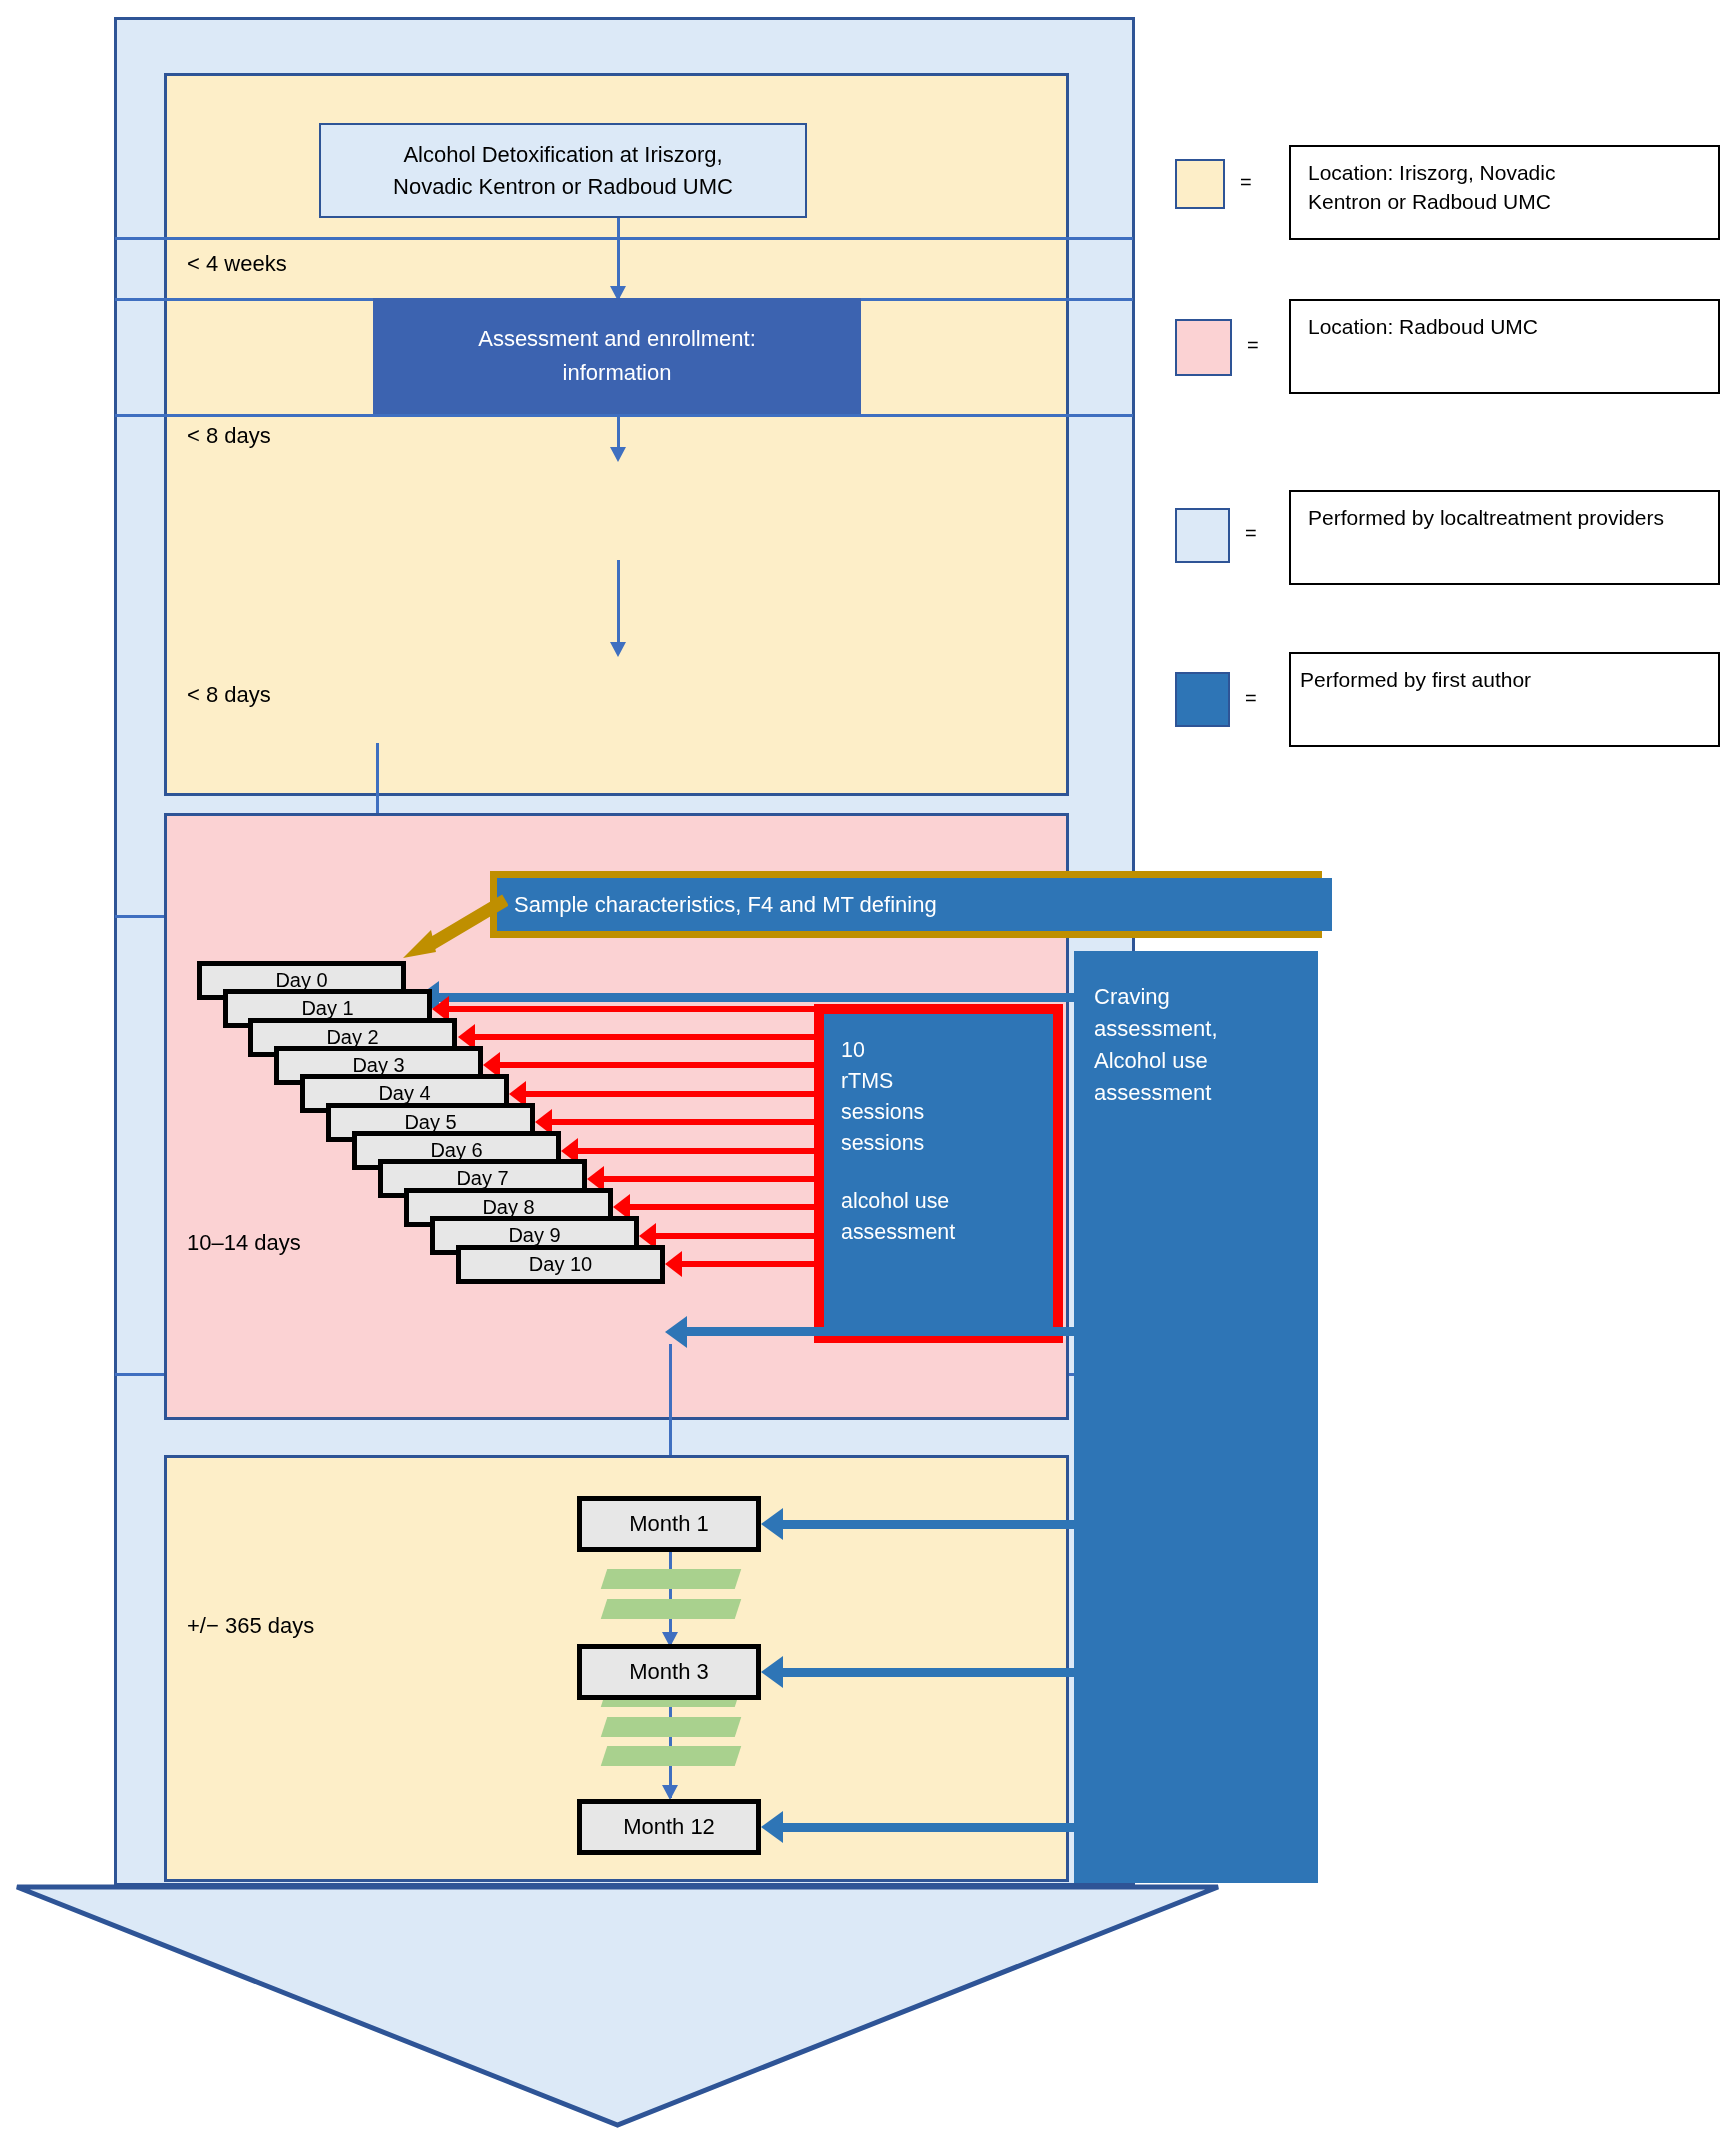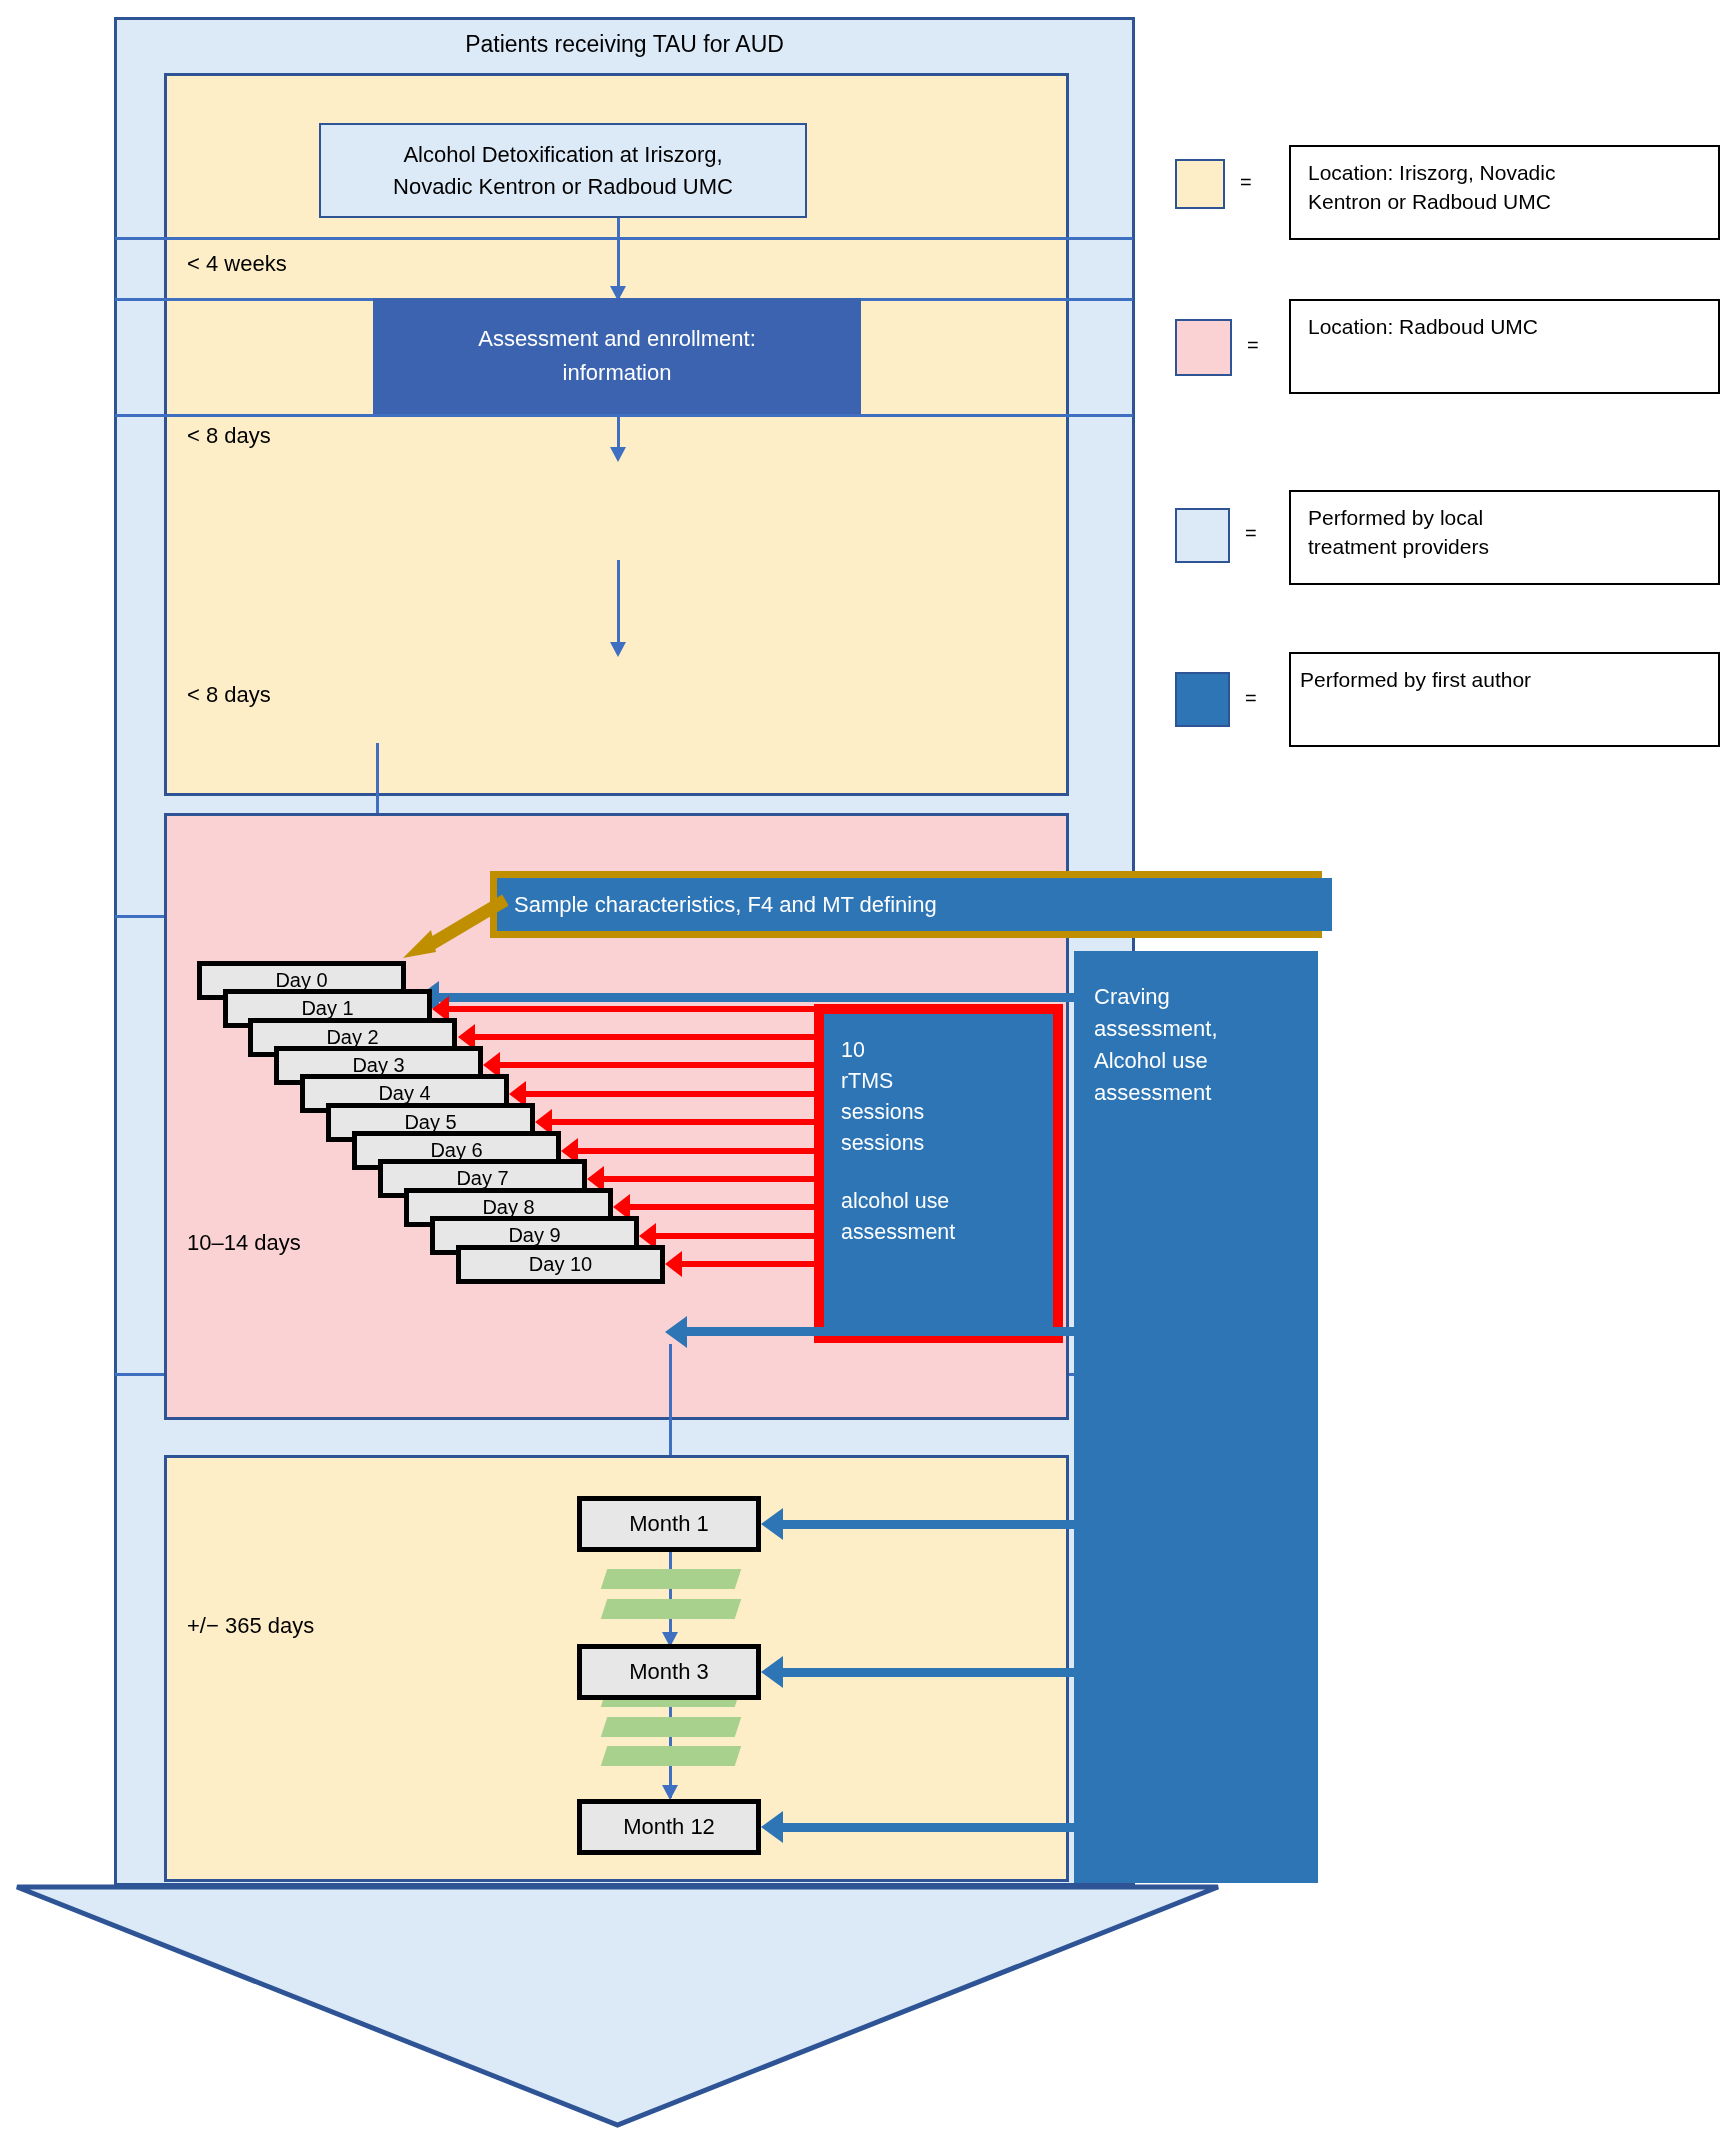--- a/index.html
+++ b/index.html
@@ -87,21 +87,20 @@
 <div id="stage">
 
   <div class="abs funnel-body" style="left:114px;top:17.4px;width:1021px;height:1869px;"></div>
 
   <div class="abs" style="left:15px;top:1884px;width:1205px;height:244px;">
     <svg width="1205" height="244" viewBox="0 0 2420 490">
       <polygon points="4,6 2416,6 1210,484" fill="#dce9f7" stroke="#2e5496" stroke-width="10"></polygon>
     </svg>
   </div>
 
-  <div class="abs tlabel" style="left:114px;top:31px;width:1021px;text-align:center;font-size:23px;">Patients receiving TAU for AUD</div>
 
   <div class="abs panel-yellow" style="left:164px;top:73px;width:905px;height:723px;"></div>
 
   <div class="abs band-line" style="left:115px;top:237px;width:1018px;"></div>
   <div class="abs band-line" style="left:115px;top:298px;width:1018px;"></div>
   <div class="abs band-line" style="left:115px;top:414px;width:1018px;"></div>
   <div class="abs band-line" style="left:115px;top:915px;width:1018px;"></div>
   <div class="abs band-line" style="left:115px;top:1373px;width:1018px;"></div>
 
   <div class="abs box-lightblue" style="left:319px;top:123px;width:488px;height:95px;font-size:22px;flex-direction:column;">
@@ -284,21 +283,21 @@
         <span>Kentron or Radboud UMC</span>
       </div>
       <div class="abs legend-sw" style="left: 1175px; top: 319px; width: 57px; height: 57px; background: rgb(251, 210, 211);"></div>
       <div class="abs legend-eq" style="left: 1247px; top: 334px;">=</div>
       <div class="abs legend-box" style="left: 1289px; top: 299px; width: 431px; height: 95px; font-size: 21px; flex-direction: column; padding: 11px 0px 0px 17px;">
         <span>Location: Radboud UMC</span>
         <span></span>
       </div>
       <div class="abs legend-sw" style="left: 1175px; top: 508px; width: 55px; height: 55px; background: rgb(220, 233, 247);"></div>
       <div class="abs legend-eq" style="left: 1245px; top: 522px;">=</div>
-      <div class="abs legend-box" style="left: 1289px; top: 490px; width: 431px; height: 95px; font-size: 21px; flex-direction: column; padding: 11px 0px 0px 17px;">
+      <div class="abs legend-box" style="left: 1289px; top: 490px; width: 431px; height: 95px; font-size: 21px; flex-direction: row; padding: 11px 0px 0px 17px;">
         <span>Performed by local</span>
         <span>treatment providers</span>
       </div>
       <div class="abs legend-sw" style="left: 1175px; top: 672px; width: 55px; height: 55px; background: rgb(46, 117, 182);"></div>
       <div class="abs legend-eq" style="left: 1245px; top: 687px;">=</div>
       <div class="abs legend-box" style="left: 1289px; top: 652px; width: 431px; height: 95px; font-size: 21px; flex-direction: column; padding: 11px 0px 0px 9px;">
         <span>Performed by first author</span>
         <span></span>
       </div>
     </div>

